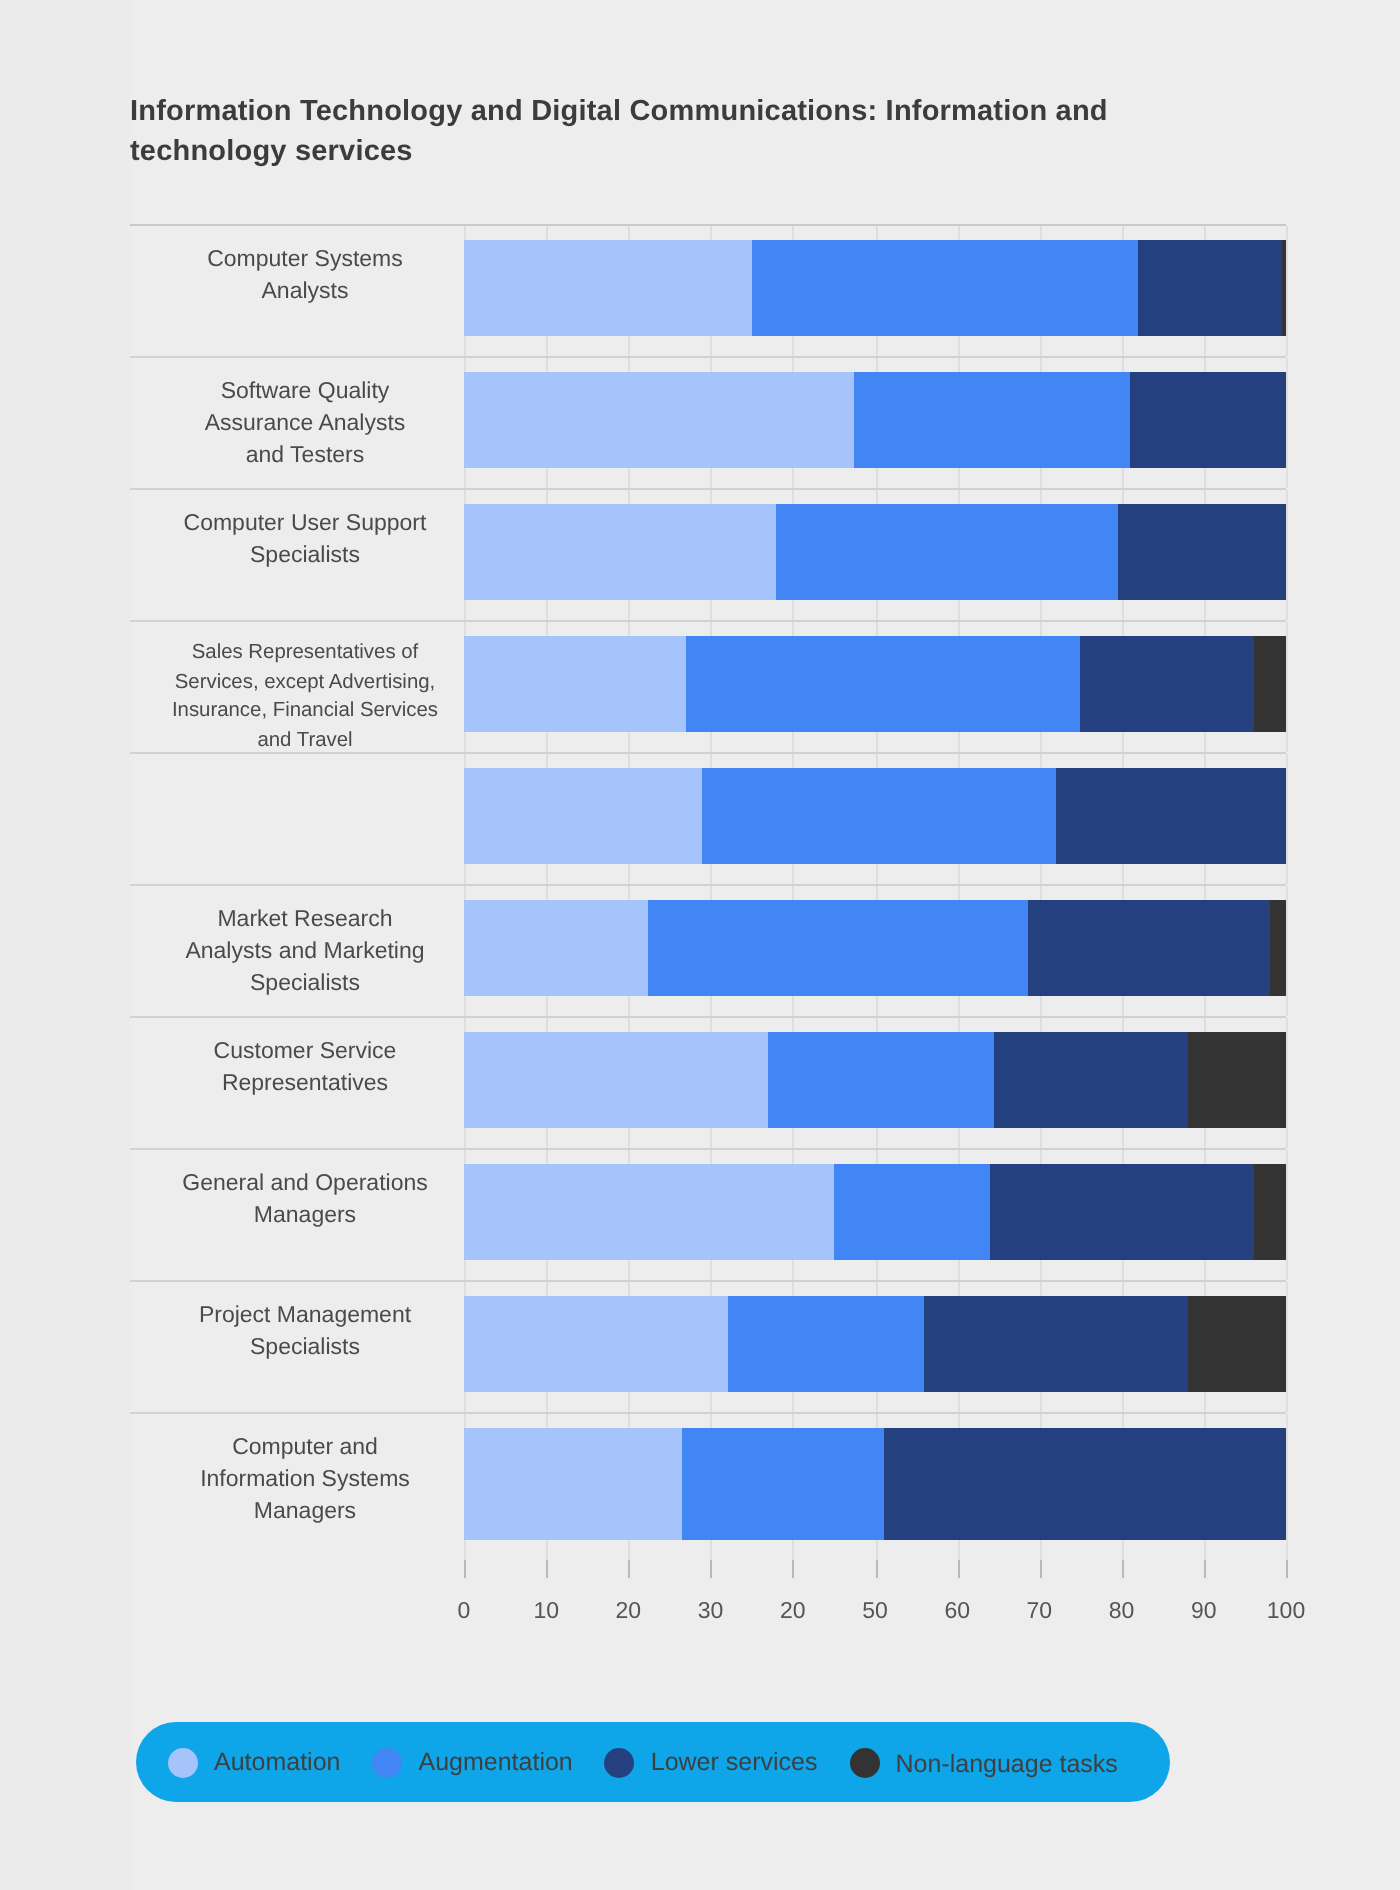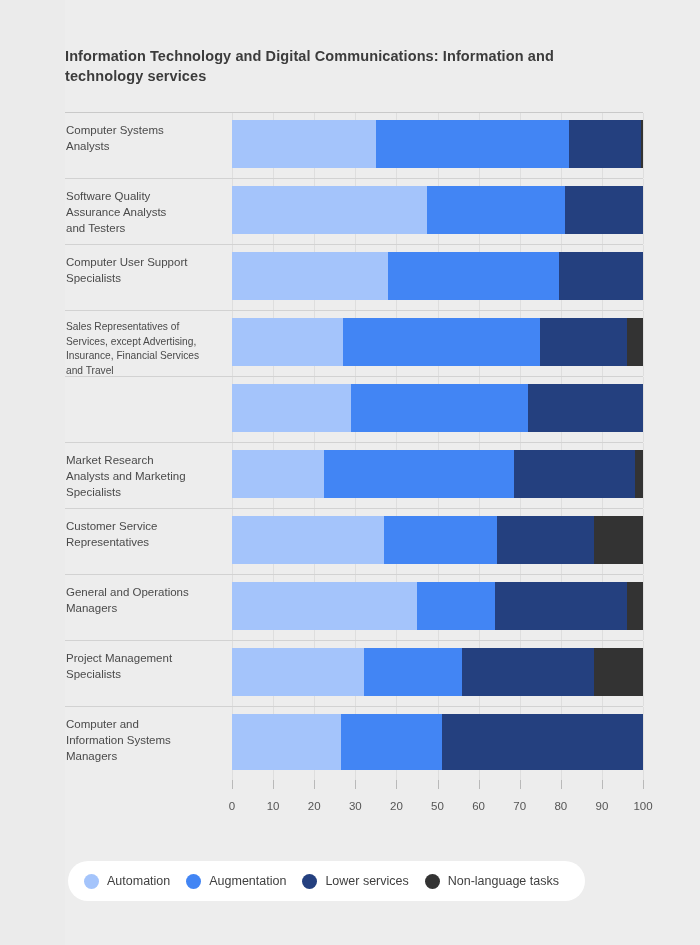--- a/index.html
+++ b/index.html
@@ -57,28 +57,29 @@
   .row {
     position: relative;
     width: 100%;
     border-top: 1px solid #d2d2d2;
     box-sizing: border-box;
   }
   .row:first-child { border-top: 1px solid #c9c9c9; }
 
   .row-label {
     position: absolute;
-    left: 0;
+    left: 12px;
     top: 0;
     width: 160px;
     padding: 9px 10px 0 1px;
     box-sizing: border-box;
     font-size: 11.5px;
     line-height: 16px;
     color: #4a4a4a;
+    text-align: center;
   }
   .row-label.small { font-size: 10.2px; line-height: 14.5px; }
 
   .bar-area {
     position: absolute;
     left: 167px;
     top: 0;
     right: 0;
     bottom: 0;
   }
@@ -129,32 +130,32 @@
     transform: translateX(-50%);
     white-space: nowrap;
   }
 
   
   .legend {
     position: absolute;
     left: 68px;
     top: 861px;
     height: 40px;
-    background: #ffffff;
+    background: #0ea5e9;
     border-radius: 20px;
     display: flex;
     align-items: center;
     padding: 0 16px;
   }
   .legend-item {
     display: flex;
     align-items: center;
     margin-right: 16px;
   }
-  .legend-item:last-child { margin-right: 10px; }
+  .legend-item:last-child { margin-right: 10px; align-items: flex-end; }
   .swatch {
     width: 15px;
     height: 15px;
     border-radius: 50%;
     margin-right: 8px;
     flex: none;
   }
   .legend-label {
     font-size: 12.5px;
     color: #3f3f3f;

